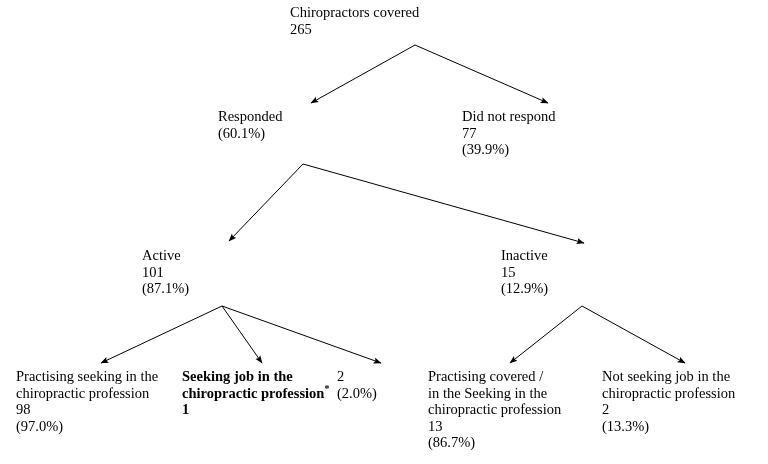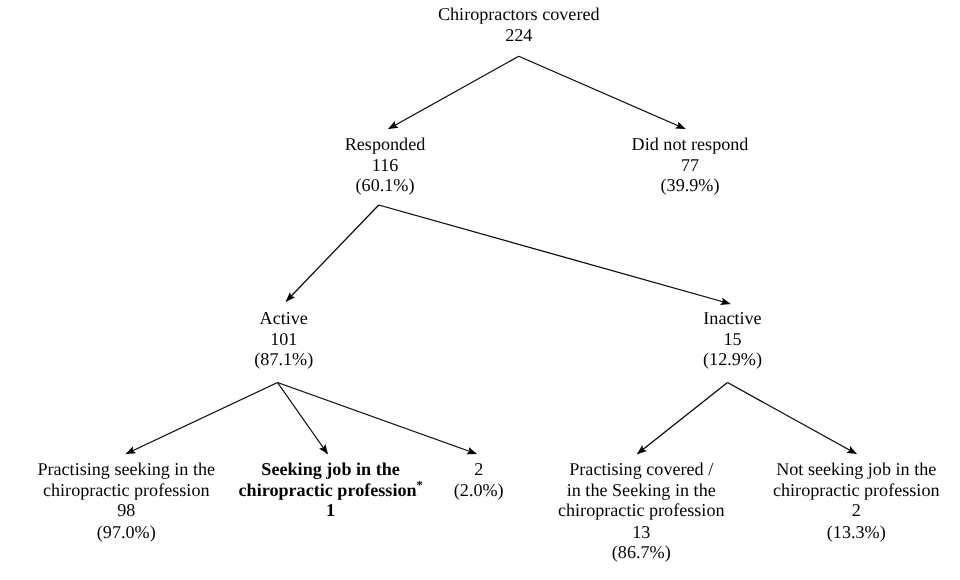--- a/index.html
+++ b/index.html
@@ -19,21 +19,20 @@
   #edges {
     position: absolute;
     left: 0;
     top: 0;
     width: 768px;
     height: 464px;
     pointer-events: none;
   }
   .node {
     position: absolute;
-    text-align: center;
     line-height: 16.5px;
     font-size: 14.5px;
     white-space: nowrap;
     color: #000000;
   }
   .node .line {
     display: block;
     white-space: nowrap;
   }
   .node sup {
@@ -94,26 +93,25 @@
     <g>
       <line x1="582" y1="306" x2="510" y2="363" stroke="#000000" stroke-width="1" marker-end="url(#arrowhead)"></line>
     </g>
     <g>
       <line x1="582" y1="306" x2="685" y2="363" stroke="#000000" stroke-width="1" marker-end="url(#arrowhead)"></line>
     </g>
   </svg>
 
   <div class="node" id="node-root">
     <span class="line">Chiropractors covered</span>
-    <span class="line">224</span>
+    <span class="line">265</span>
   </div>
 
   <div class="node" id="node-responded">
     <span class="line">Responded</span>
-    <span class="line">116</span>
     <span class="line">(60.1%)</span>
   </div>
 
   <div class="node" id="node-norespond">
     <span class="line">Did not respond</span>
     <span class="line">77</span>
     <span class="line">(39.9%)</span>
   </div>
 
   <div class="node" id="node-active">

